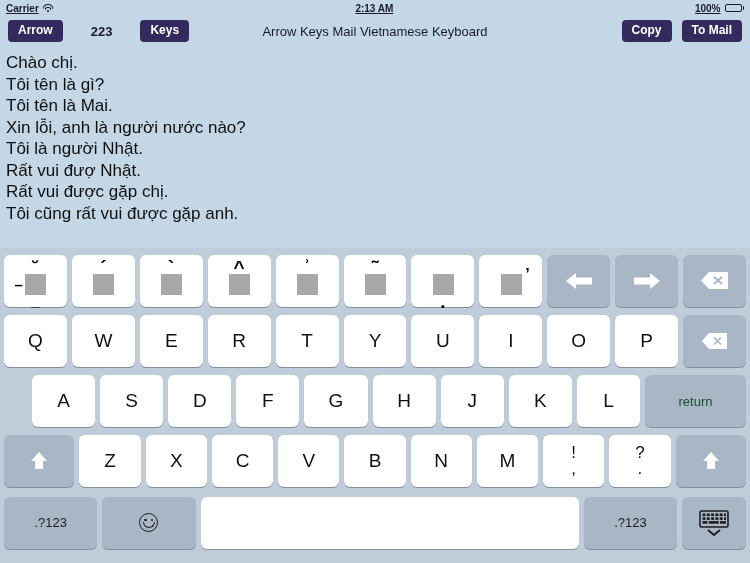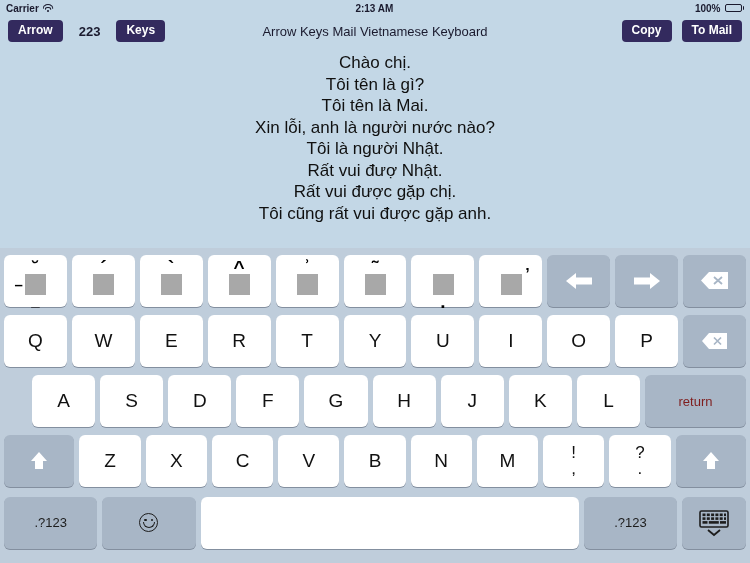--- a/index.html
+++ b/index.html
@@ -23,20 +23,21 @@
     height: 16px;
     background: #c3d7e6;
     display: flex;
     align-items: center;
     justify-content: space-between;
     padding: 0 6px;
     box-sizing: border-box;
     font-size: 10px;
     color: #1a1a2e;
     font-weight: bold;
+    text-decoration: underline;
   }
   .status-left, .status-right {
     display: flex;
     align-items: center;
     gap: 4px;
   }
   .status-center {
     font-size: 10px;
     font-weight: bold;
     text-align: center;
@@ -104,21 +105,21 @@
     border-radius: 4px;
     padding: 4px 10px;
     cursor: pointer;
     font-family: "Liberation Sans", sans-serif;
     line-height: 1.1;
   }
   .counter {
     font-size: 13px;
     color: #1a1a2e;
     font-weight: bold;
-    margin: 0 16px;
+    margin: 0 28px;
   }
   .tb-title {
     position: absolute;
     left: 0;
     right: 0;
     text-align: center;
     font-size: 13px;
     color: #1a1a2e;
     pointer-events: none;
   }
@@ -135,21 +136,20 @@
     background: #c3d7e6;
     padding: 6px 6px 0 6px;
     box-sizing: border-box;
     overflow: hidden;
   }
   .tline {
     font-size: 17px;
     line-height: 21.5px;
     color: #101010;
     white-space: pre;
-    text-align: center;
   }
 
   
   .keyboard {
     background: #bfcddb;
     height: 315px;
     padding-top: 2px;
     box-sizing: border-box;
   }
   .krow {
@@ -180,21 +180,21 @@
     position: relative;
   }
   .key.dark {
     background: #a8b6c6;
     color: #ffffff;
   }
   .key.dark.lbl {
     color: #1d1d1d;
     font-size: 13px;
   }
-  .key.return { font-size: 13px; color: #7f1d1d; }
+  .key.return { font-size: 13px; color: #14532d; }
   .key.space { background: #ffffff; }
   .f115 { flex: 1.15; }
   .f13  { flex: 1.3; }
   .f16  { flex: 1.6; }
   .f19  { flex: 1.9; }
   .f77  { flex: 7.7; }
 
   .pad-l { margin-left: 28px; }
 
   

